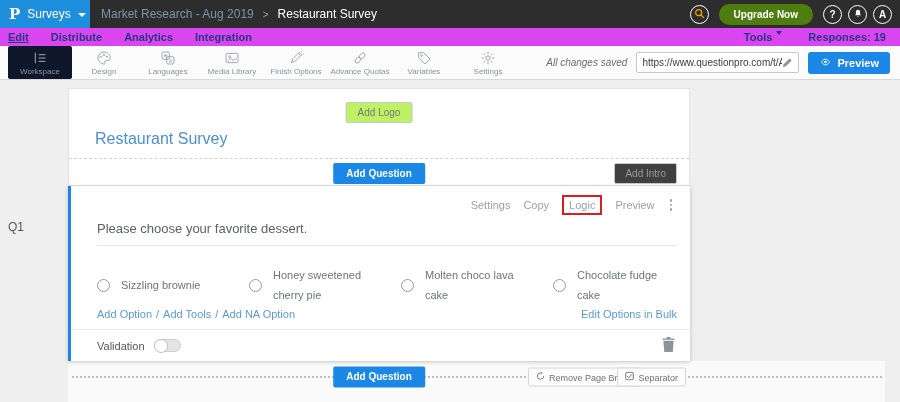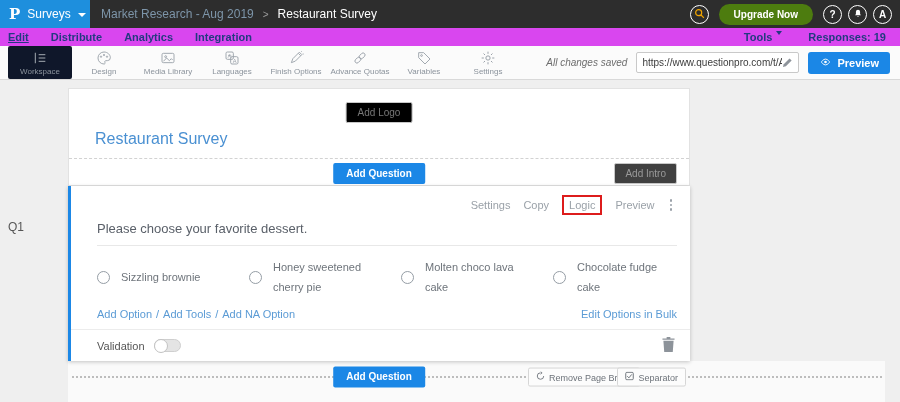--- a/index.html
+++ b/index.html
@@ -39,34 +39,34 @@
   .saved-note { font-style:italic; font-size:10px; color:#6d6d6d; }
   .url-box { width:163px; height:21px; border:1px solid #c9c9c9; border-radius:2px; background:#fff; display:flex; align-items:center; padding:0 5px; }
   .url-input { border:none; outline:none; font-size:10px; color:#3c3c3c; width:100%; background:transparent; font-family:"Liberation Sans", sans-serif; }
   .preview-btn { background:#1b87e6; color:#fff; font-size:11px; font-weight:bold; padding:5px 11px; border:none; border-radius:3px; display:flex; align-items:center; gap:5px; cursor:pointer; }
 
   
   .main { position:absolute; top:80px; left:0; right:0; bottom:0; background:#efefef; }
   .bottom-strip { position:absolute; left:68px; right:15px; top:281px; bottom:0; background:#fafafa; }
 
   .survey-card { position:absolute; left:68px; width:622px; top:8px; height:98px; background:#fff; border:1px solid #e2e2e2; }
-  .add-logo-btn { position:absolute; left:50%; transform:translateX(-50%); top:13px; background:#000000; border:1px solid #c8c8c8; border-radius:2px; font-size:10px; color:#787878; padding:4px 11px; cursor:pointer; font-family:"Liberation Sans", sans-serif; }
+  .add-logo-btn { position:absolute; left:50%; transform:translateX(-50%); top:13px; background:#bef264; border:1px solid #c8c8c8; border-radius:2px; font-size:10px; color:#787878; padding:4px 11px; cursor:pointer; font-family:"Liberation Sans", sans-serif; }
   .survey-title { position:absolute; left:26px; top:41px; font-size:16px; color:#4a90d2; cursor:text; }
   .action-row { position:absolute; left:0; right:0; bottom:0; height:27px; border-top:1px dashed #d2d2d2; }
   .add-q-btn { position:absolute; left:50%; transform:translateX(-50%); top:4px; background:#1b87e6; color:#fff; font-size:10px; font-weight:bold; border:none; border-radius:2px; padding:5px 13px; cursor:pointer; }
   .add-intro-btn { position:absolute; right:12px; top:4px; background:#404040; border:1px solid #c8c8c8; border-radius:2px; color:#999; font-size:10px; padding:4px 10px; cursor:pointer; }
 
   .question-card { position:absolute; left:68px; width:622px; top:106px; height:175px; background:#fff; border-left:3px solid #1b87e6; box-shadow:0 1px 4px rgba(0,0,0,0.22); }
   .q-menu { position:absolute; top:9px; right:16px; display:flex; align-items:center; gap:13px; font-size:11px; color:#9aa1a8; }
   .q-menu-item { cursor:pointer; }
   .logic-highlight { border:2px solid #dd1c1c; padding:2px 5px; }
   .dots-menu { display:flex; flex-direction:column; gap:2px; cursor:pointer; padding:2px; }
   .dots-menu i { width:2.5px; height:2.5px; border-radius:50%; background:#9aa1a8; }
   .q-text { position:absolute; left:26px; top:35px; right:13px; font-size:13px; color:#5a6069; padding-bottom:9px; border-bottom:1px solid #e8e8e8; cursor:text; }
-  .q-options { position:absolute; left:26px; top:72px; display:flex; }
+  .q-options { position:absolute; left:26px; top:80px; display:flex; }
   .q-option { width:152px; display:flex; align-items:center; gap:11px; cursor:pointer; }
   .radio-circle { width:13px; height:13px; border:1px solid #959da5; border-radius:50%; flex-shrink:0; background:#fff; }
   .q-option-label { font-size:11px; color:#6e747b; line-height:1.8; max-width:100px; }
   .q-links { position:absolute; left:26px; right:13px; top:122px; display:flex; justify-content:space-between; font-size:11px; color:#5b9bd5; }
   .q-links a { color:#5b9bd5; text-decoration:none; cursor:pointer; }
   .slash { color:#5b9bd5; margin:0 4px; }
   .q-footer { position:absolute; left:0; right:0; bottom:0; height:32px; border-top:1px solid #ececec; display:flex; align-items:center; padding:0 15px 0 26px; }
   .validation-label { font-size:11px; color:#565656; }
   .toggle { width:27px; height:13px; background:#e4e4e4; border:1px solid #cfcfcf; border-radius:8px; margin-left:9px; position:relative; cursor:pointer; }
   .toggle-knob { position:absolute; left:-1px; top:-1px; width:14px; height:14px; background:#fff; border:1px solid #c2c2c2; border-radius:50%; }
@@ -152,37 +152,37 @@
             <circle cx="7.5" cy="10" r="1"></circle>
             <circle cx="12" cy="7.5" r="1"></circle>
             <circle cx="16.5" cy="10" r="1"></circle>
           </svg>
       </span>
       <span class="tb-label">Design</span>
     </div>
     <div class="tb-item">
       <span class="tb-icon">
         <svg width="16" height="16" viewBox="0 0 24 24" fill="none" stroke="#9ba2aa" stroke-width="1.4">
-            <rect x="3" y="5" width="18" height="14" rx="2"></rect>
-            <circle cx="8.5" cy="10" r="1.4"></circle>
-            <path d="M5 17l5-5 4 4 3-3 2 2"></path>
-          </svg>
-      </span>
-      <span class="tb-label">Media Library</span>
-    </div>
-    <div class="tb-item">
-      <span class="tb-icon">
-        <svg width="16" height="16" viewBox="0 0 24 24" fill="none" stroke="#9ba2aa" stroke-width="1.4">
             <rect x="3" y="3" width="11" height="11" rx="2"></rect>
             <rect x="10" y="10" width="11" height="11" rx="2"></rect>
             <text x="13" y="19.5" font-size="8.5" fill="#9ba2aa" stroke="none" font-family="Liberation Sans, sans-serif">A</text>
             <path d="M6 8h5M8.5 6v1c0 2-1.5 3.5-3 4M7 7.5c.8 1.8 2.2 3 4 3.5" stroke-width="1.1"></path>
           </svg>
       </span>
       <span class="tb-label">Languages</span>
+    </div>
+    <div class="tb-item">
+      <span class="tb-icon">
+        <svg width="16" height="16" viewBox="0 0 24 24" fill="none" stroke="#9ba2aa" stroke-width="1.4">
+            <rect x="3" y="5" width="18" height="14" rx="2"></rect>
+            <circle cx="8.5" cy="10" r="1.4"></circle>
+            <path d="M5 17l5-5 4 4 3-3 2 2"></path>
+          </svg>
+      </span>
+      <span class="tb-label">Media Library</span>
     </div>
     <div class="tb-item">
       <span class="tb-icon">
         <svg width="16" height="16" viewBox="0 0 24 24" fill="none" stroke="#9ba2aa" stroke-width="1.4">
             <path d="M5 19l2.3-6L17 3.3 20.7 7 11 16.7 5 19z"></path>
             <path d="M15.5 5l3.5 3.5"></path>
             <path d="M20 2l1 1M22 6h1.5"></path>
           </svg>
       </span>
       <span class="tb-label">Finish Options</span>

